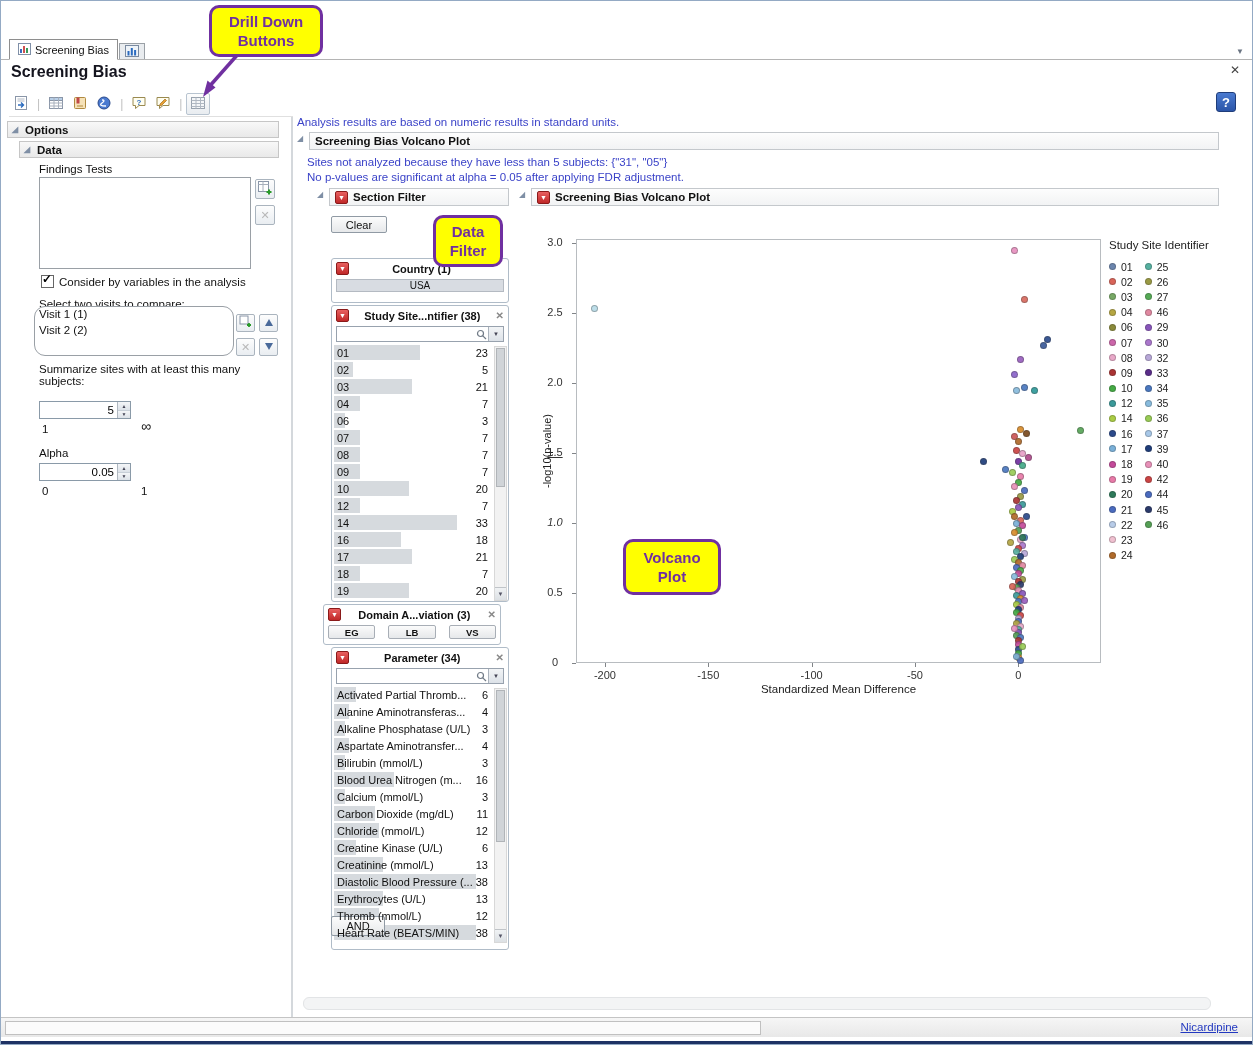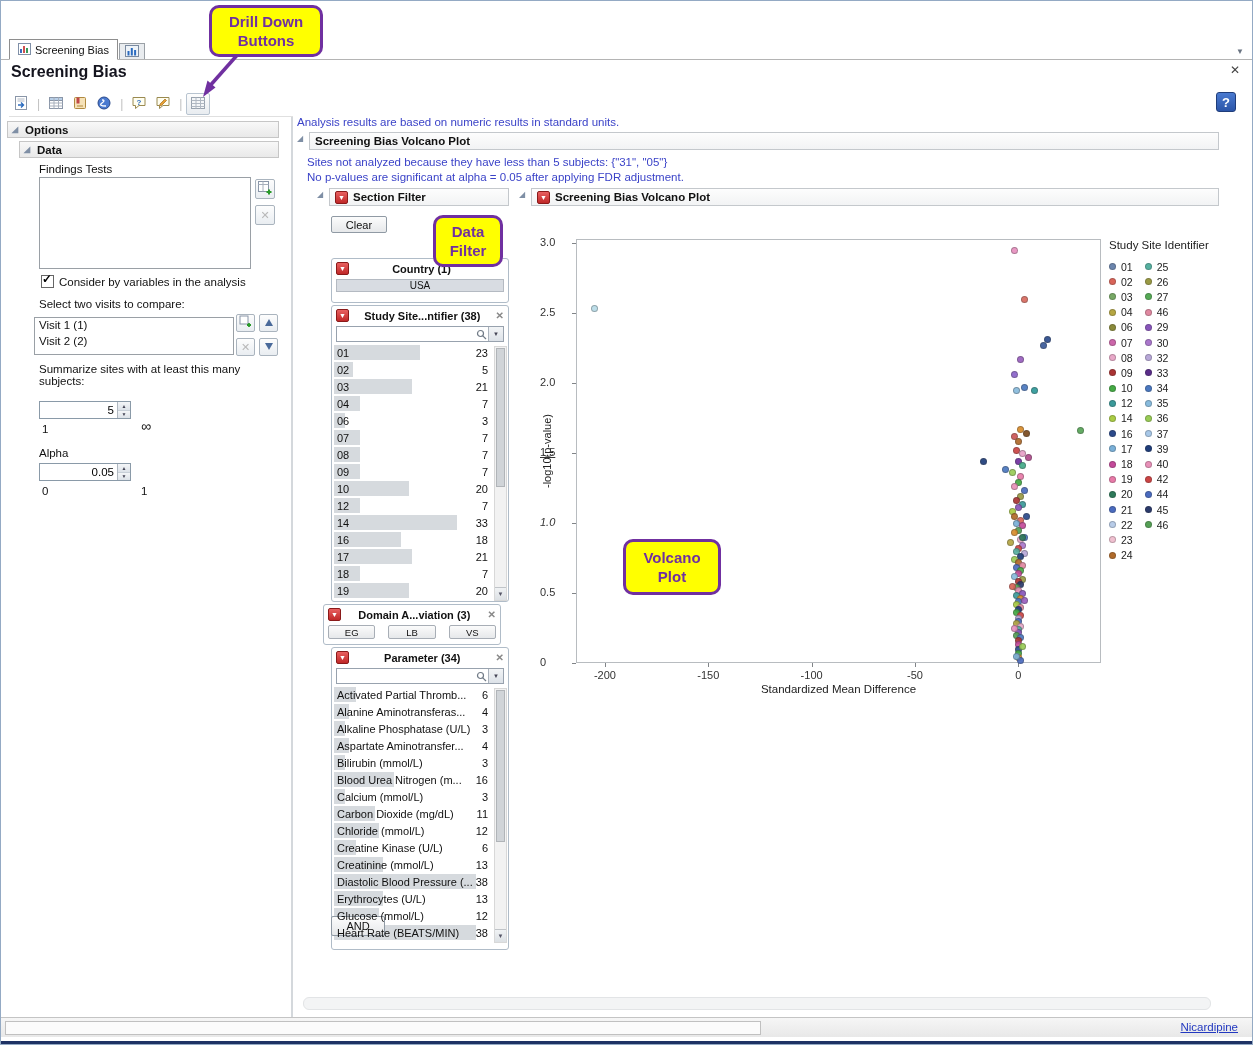--- a/index.html
+++ b/index.html
@@ -60,31 +60,31 @@
   .mag { width:14px; display:flex; align-items:center; justify-content:center; flex:none; }
   .scaret { width:15px; align-self:stretch; background:linear-gradient(#f2f4f6,#dde2e8); border-left:1px solid #aab2bc; display:flex; align-items:center; justify-content:center; font-size:6px; color:#445; cursor:pointer; flex:none; }
   .flist { position:relative; margin:1px 1px 2px; overflow:hidden; }
   .frow { position:relative; height:17px; display:flex; align-items:center; padding:0 4px; font-size:11px; cursor:default; }
   .fbar { position:absolute; left:1px; top:1px; bottom:1px; background:#d6dade; }
   .flab { position:relative; flex:1; white-space:nowrap; overflow:hidden; z-index:1; }
   .fcnt { position:relative; margin-left:auto; margin-right:15px; z-index:1; }
   .vscroll { position:absolute; right:1px; top:0; bottom:0; width:13px; background:#f2f2f2; border:1px solid #d8d8d8; z-index:2; }
   .vthumb { position:absolute; left:1px; right:1px; top:1px; height:55%; background:#d0d4d8; border:1px solid #b0b4b8; }
   .vdown { position:absolute; left:0; right:0; bottom:0; height:13px; background:linear-gradient(#f0f2f4,#dce0e4); border-top:1px solid #c0c4c8; font-size:6px; color:#556; display:flex; align-items:center; justify-content:center; cursor:pointer; }
-  .domrow { display:flex; gap:13px; margin:2px 4px 4px; }
+  .domrow { display:flex; gap:13px; margin:2px 4px 4px;font-weight:bold; }
   .dombtn { flex:1; height:14px; background:linear-gradient(#fbfbfb,#e6e8ea); border:1px solid #a8aeb6; border-radius:2px; font-size:9.5px; display:flex; align-items:center; justify-content:center; cursor:pointer; }
   .bstrip { position:absolute; background:#f3f4f5; border:1px solid #e2e4e6; border-radius:6px; }
 
   
   #plot-area { position:absolute; left:238px; top:118px; width:700px; height:480px; }
   .plotbox { position:absolute; left:45px; top:8px; width:525px; height:424px; border:1px solid #b8bcc0; background:#fff; }
   .ylab { position:absolute; left:10px; top:8px; height:424px; width:15px; writing-mode:vertical-rl; transform:rotate(180deg); text-align:center; font-size:11px; color:#222; }
   .xlab { position:absolute; left:45px; top:452px; width:525px; text-align:center; font-size:11.5px; color:#222; }
   .xtick-label { position:absolute; width:36px; text-align:center; font-size:11px; color:#333; }
-  .ytick-label { position:absolute; width:30px; text-align:left; font-size:11px; color:#333; }
+  .ytick-label { position:absolute; width:30px; text-align:center; font-size:11px; color:#333; }
   .tickmark-x { position:absolute; width:1px; height:4px; background:#808488; }
   .tickmark-y { position:absolute; width:4px; height:1px; background:#808488; }
   .pt { position:absolute; width:7px; height:7px; border-radius:50%; border:1px solid rgba(40,40,40,0.35); opacity:0.92; cursor:pointer; }
   .legend { position:absolute; left:578px; top:8px; width:120px; }
   .lgtitle { font-size:11.5px; color:#222; margin-bottom:8px; white-space:nowrap; }
   .lgcols { display:flex; gap:12px; }
   .lgitem { display:flex; align-items:center; gap:5px; height:15.2px; cursor:pointer; }
   .lgdot { width:7px; height:7px; border-radius:50%; border:1px solid rgba(40,40,40,0.25); flex:none; }
   .lglab { font-size:10.5px; color:#222; }
 
@@ -209,21 +209,21 @@
     <div class="sbtn disabled" style="left:250px; top:88px;">
         <span>✕</span>
       </div>
 
     <div class="cb" style="left:36px; top:158px;">
         <span>✓</span>
       </div>
     <div class="lbl" style="left:54px; top:159px;">Consider by variables in the analysis</div>
 
     <div class="lbl" style="left:34px; top:181px;">Select two visits to compare:</div>
-    <div class="listbox" style="left:29px; top:200px; width:200px; height:38px;">
+    <div class="listbox" style="left:29px; top:189px; width:200px; height:50px;border-radius:11px;">
         <div class="lrow">Visit 1 (1)</div>
         <div class="lrow">Visit 2 (2)</div>
       </div>
     <div class="sbtn" style="left:231px; top:197px; width:19px; height:18px;">
         <span><svg width="14" height="14">
             <rect x="1" y="1" width="8" height="8" fill="#fff" stroke="#8a96a8"></rect>
             <path d="M10 8 v4 M8 10 h4" stroke="#2a9a2a" stroke-width="1.8"></path>
           </svg></span>
       </div>
     <div class="sbtn" style="left:254px; top:197px; width:19px; height:18px;">
@@ -490,21 +490,21 @@
             <span class="flab">Diastolic Blood Pressure (...</span>
             <span class="fcnt">38</span>
           </div>
           <div class="frow">
             <div class="fbar" style="width: 49px;"></div>
             <span class="flab">Erythrocytes (U/L)</span>
             <span class="fcnt">13</span>
           </div>
           <div class="frow">
             <div class="fbar" style="width: 45px;"></div>
-            <span class="flab">Glucose (mmol/L)</span>
+            <span class="flab">Thromb (mmol/L)</span>
             <span class="fcnt">12</span>
           </div>
           <div class="frow">
             <div class="fbar" style="width: 142px;"></div>
             <span class="flab">Heart Rate (BEATS/MIN)</span>
             <span class="fcnt">38</span>
           </div>
         </div>
       <div class="vscroll" style="top:40px; height:255px;">
         <div class="vthumb" style="height:60%;"></div>

